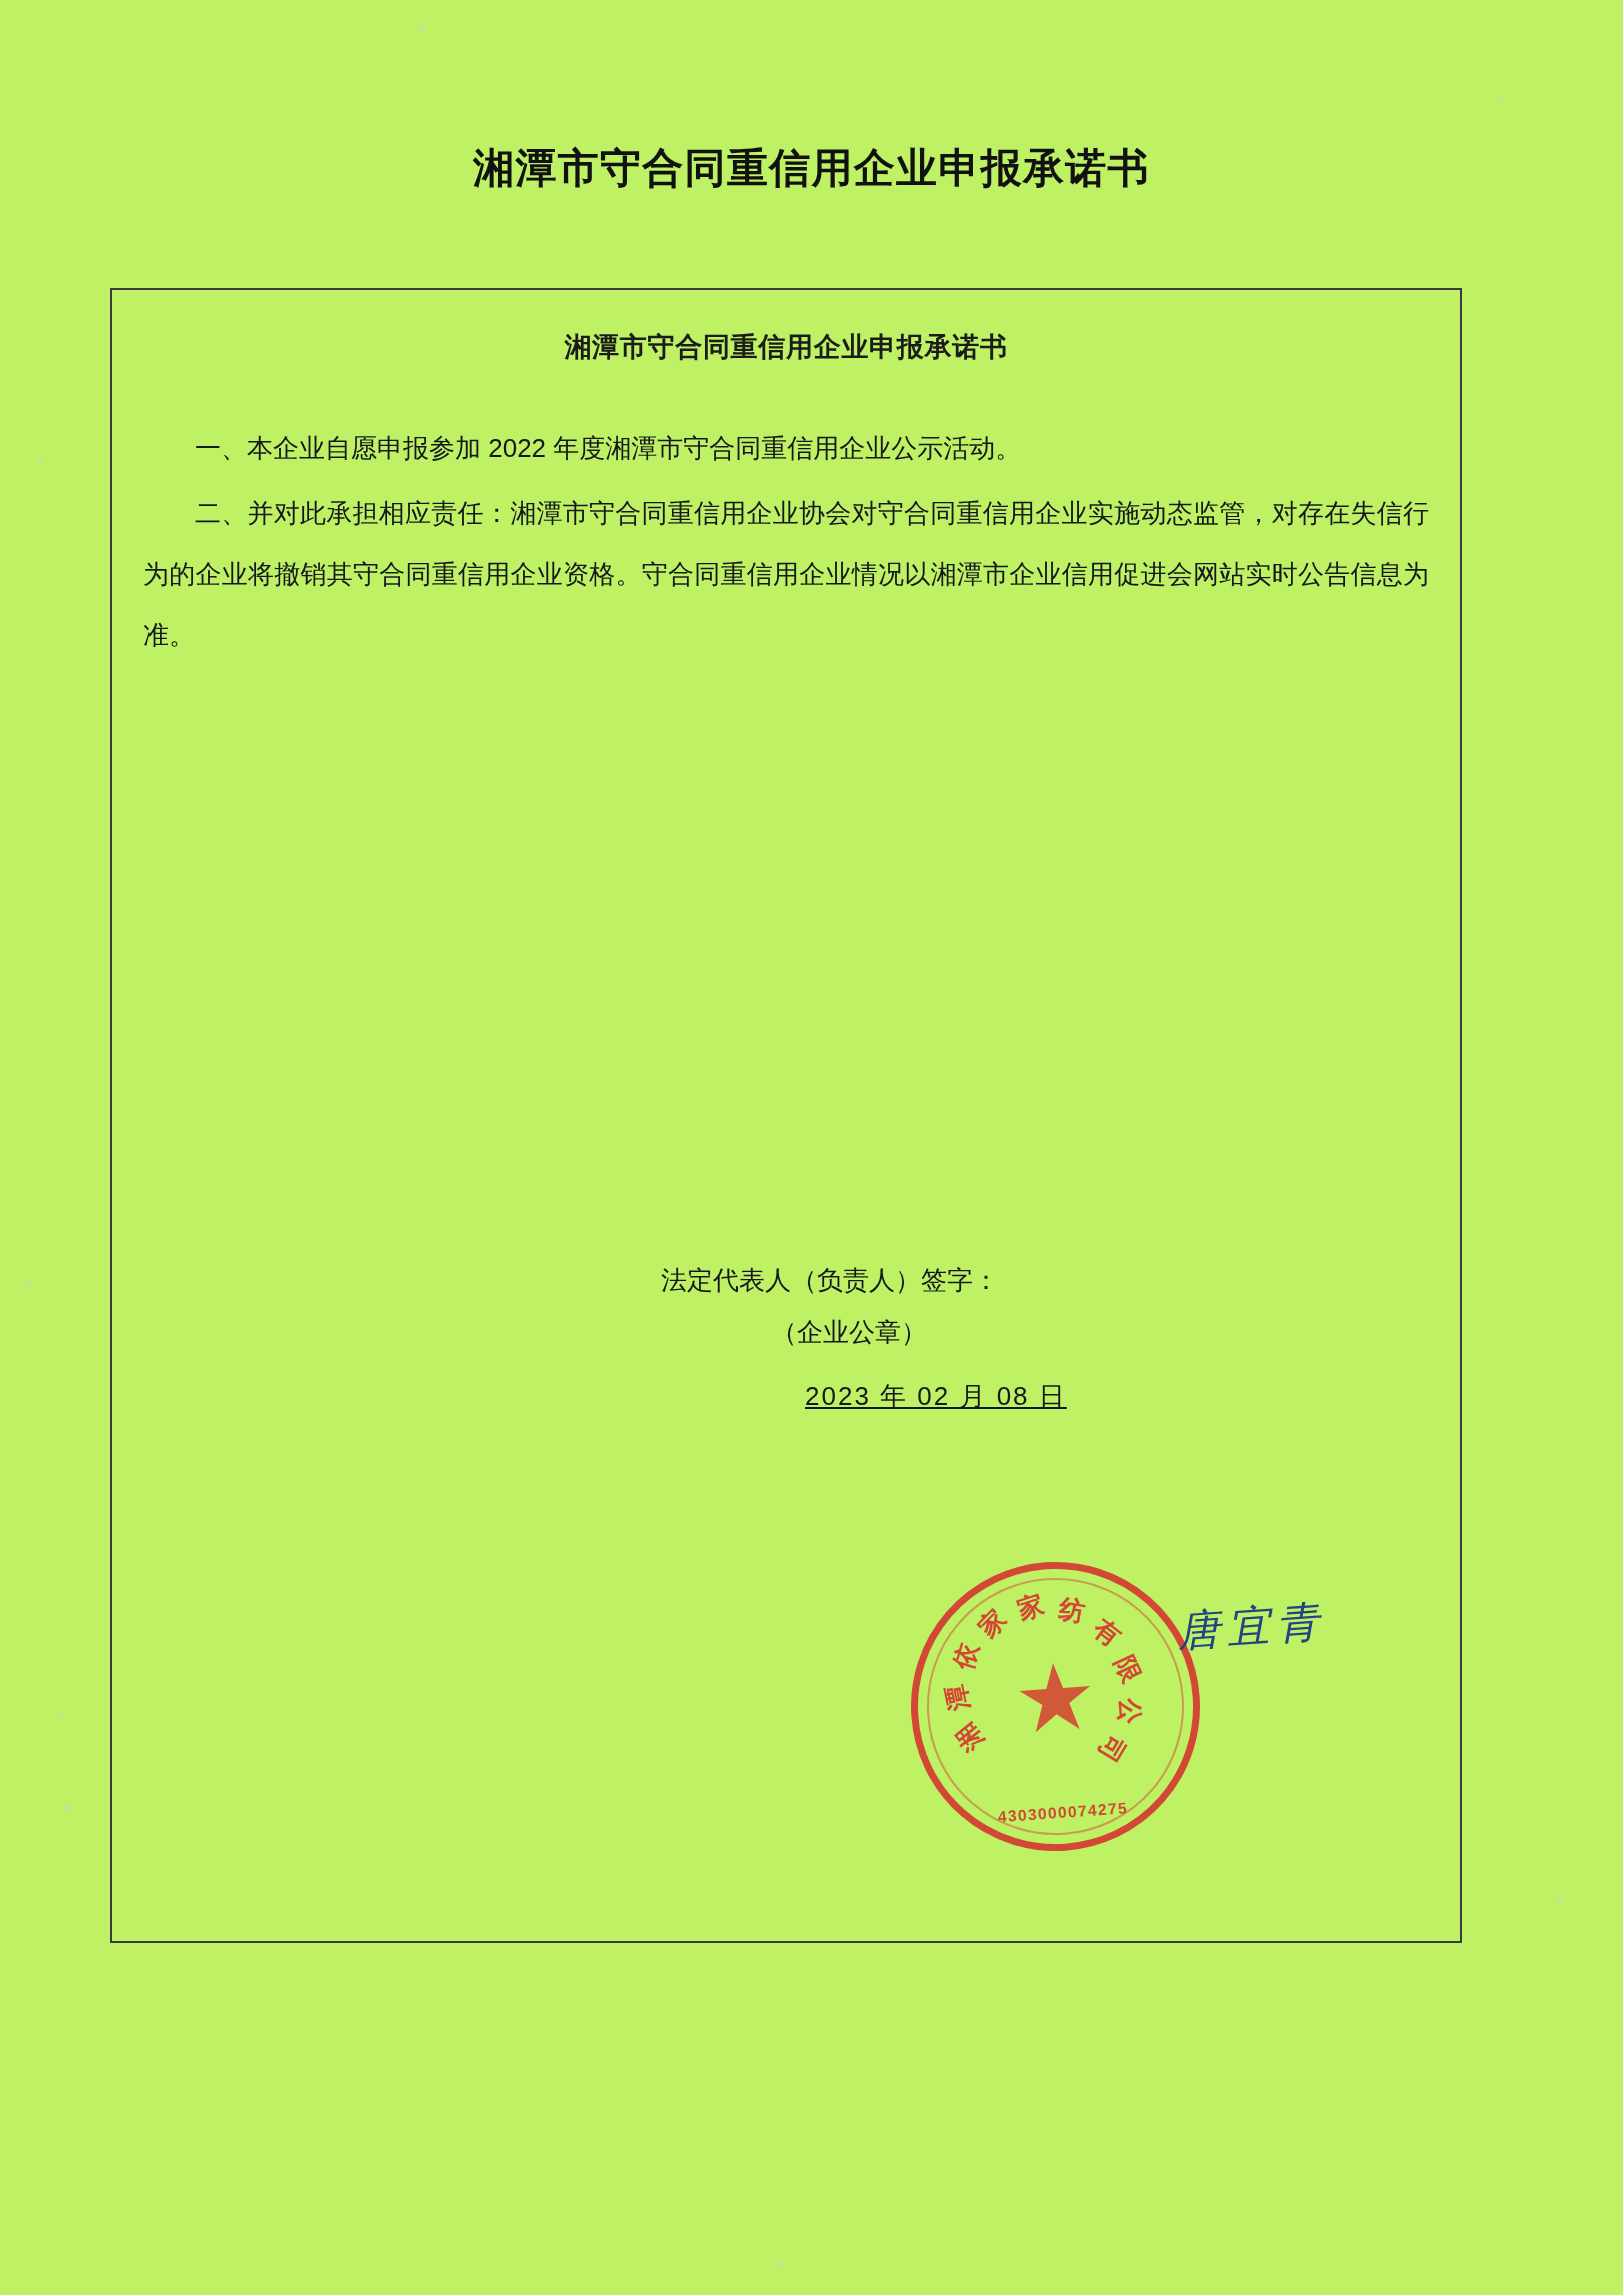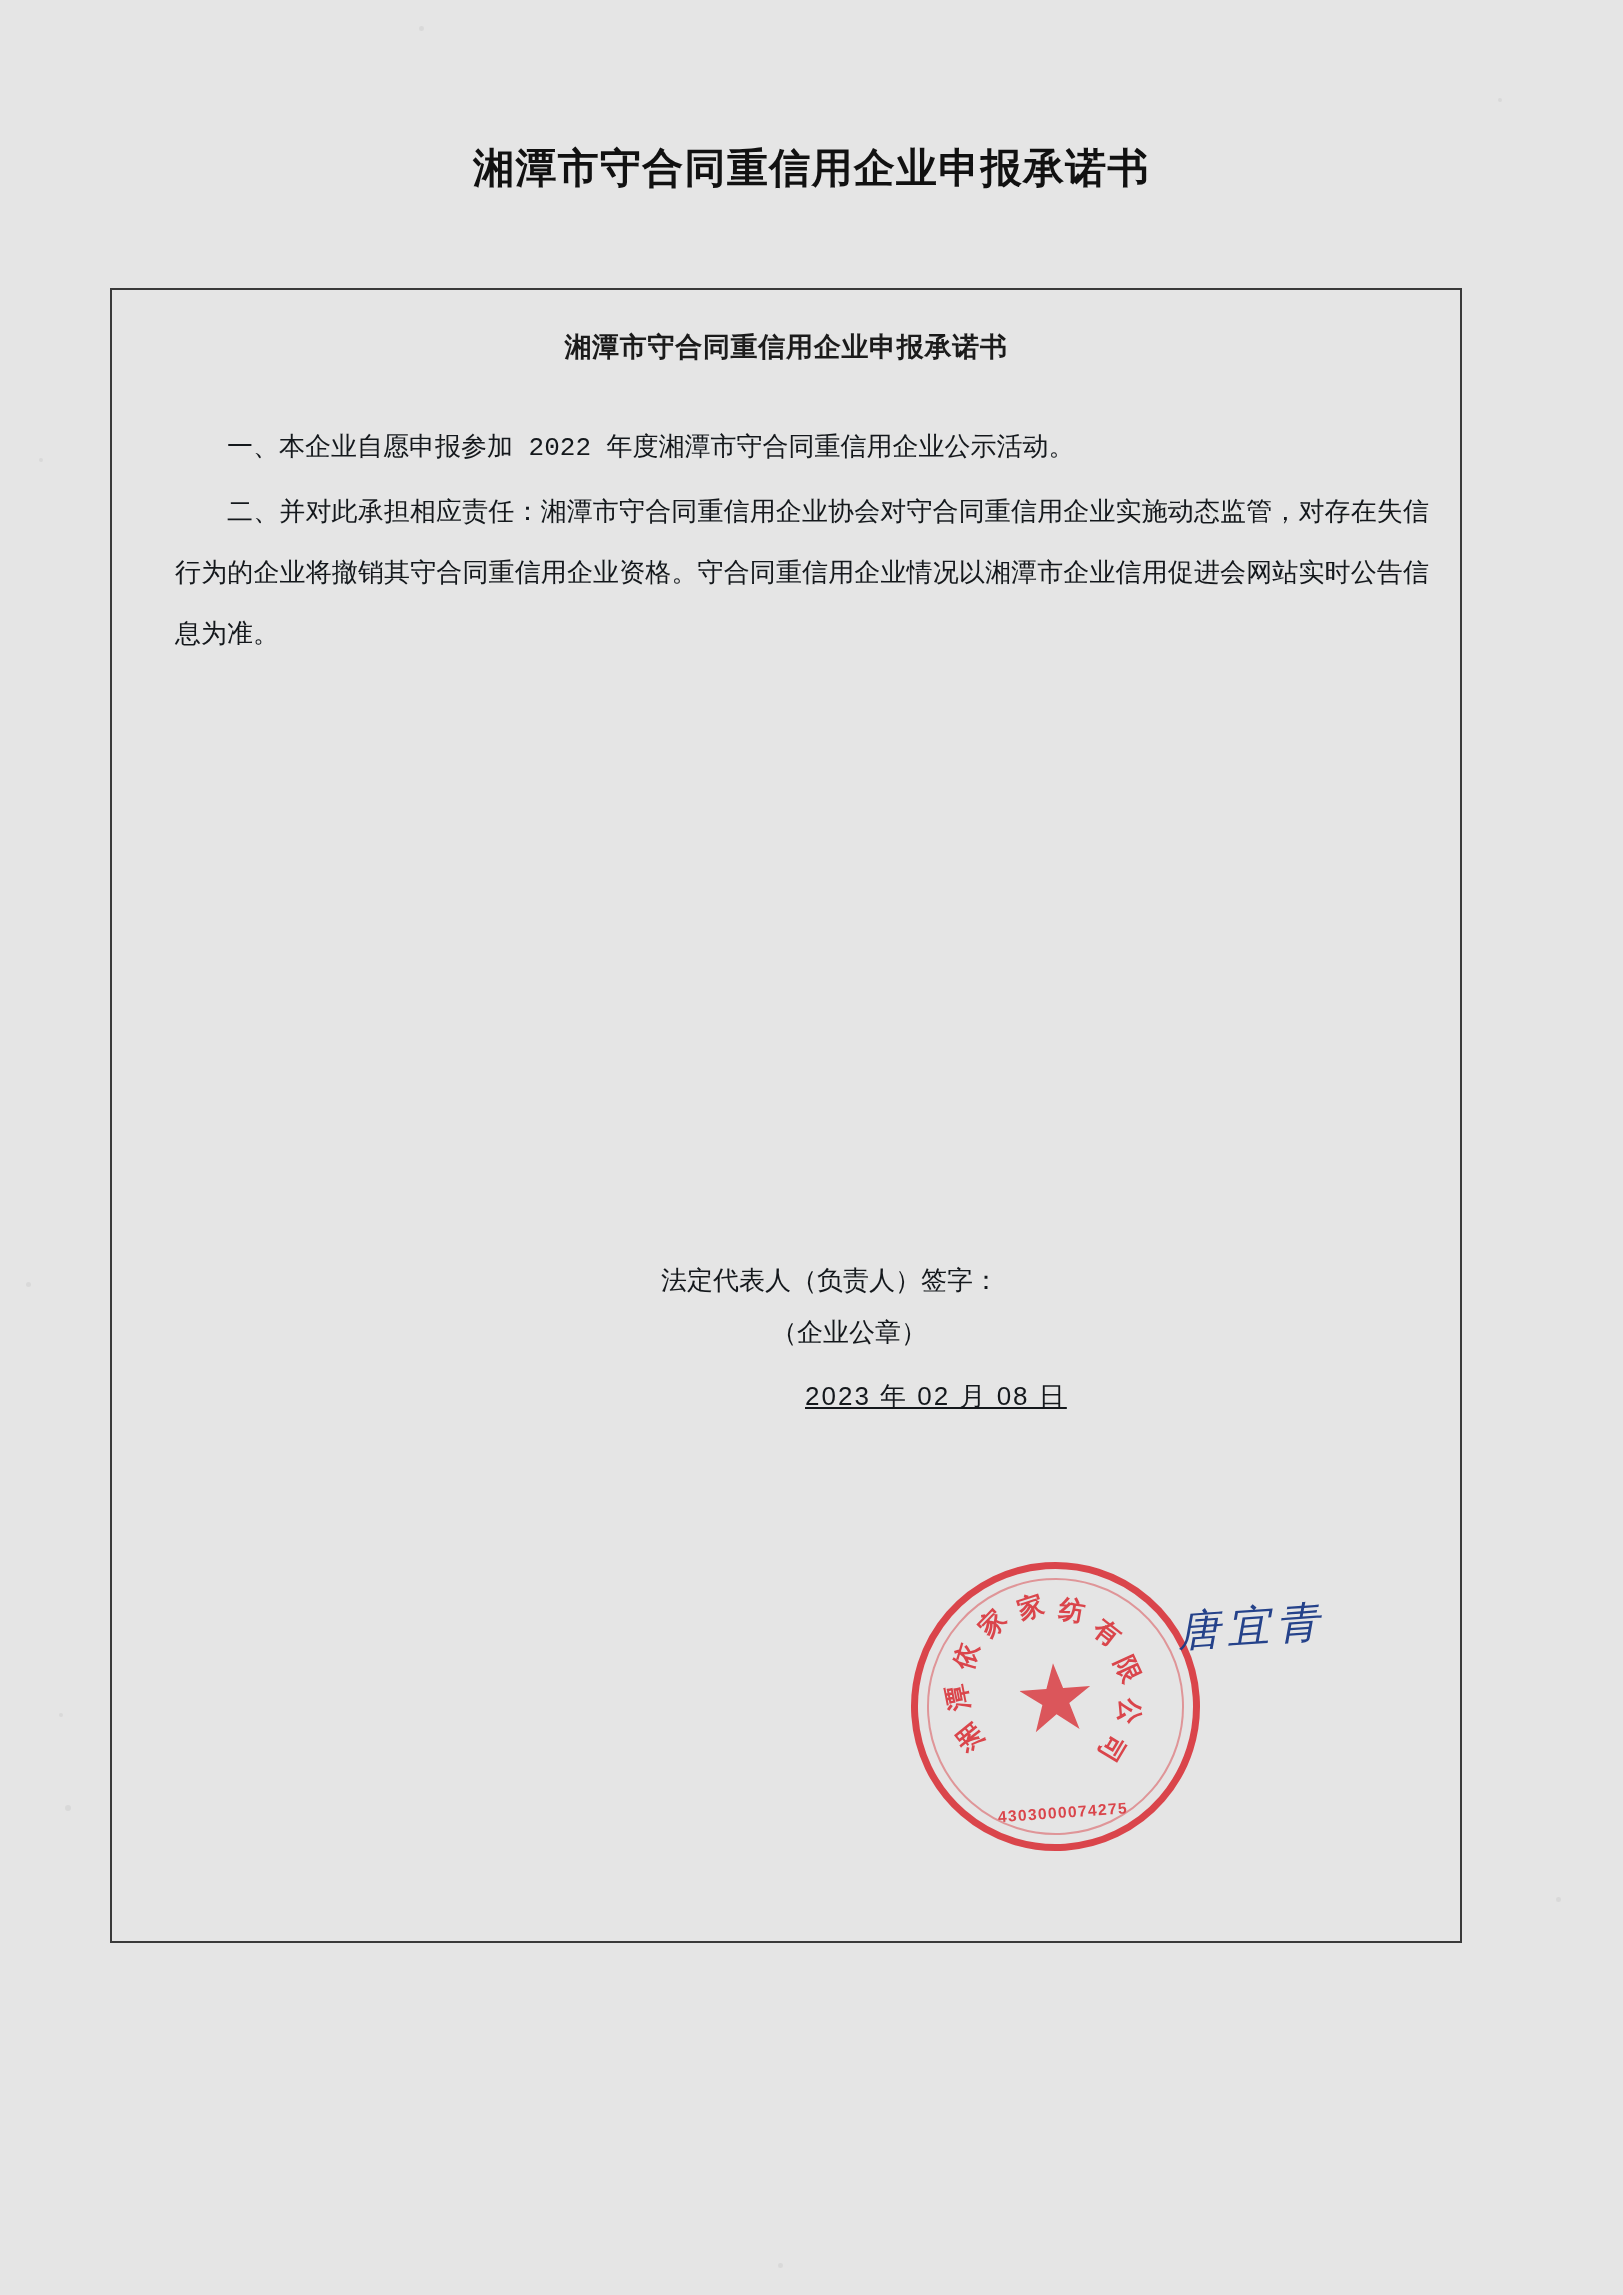--- a/index.html
+++ b/index.html
@@ -11,21 +11,21 @@
     width: 1623px;
     height: 2295px;
     font-family: "Liberation Serif", "DejaVu Serif", serif;
     color: #1a1a1a;
     position: relative;
     overflow: hidden;
   }
   .page {
     position: absolute;
     inset: 0;
-    background: #e5e5e5;
+    background: #bef264;
   }
   
   .speckle {
     position: absolute;
     background: #cfcfcf;
     border-radius: 50%;
     opacity: .55;
   }
 
   .doc-title {
@@ -65,23 +65,22 @@
   }
 
   .body-text {
     position: absolute;
     left: 31px;
     right: 31px;
     top: 128px;
     font-size: 26px;
     line-height: 61px;
     color: #14181c;
-    font-family: Liberation Mono, monospace;
+    font-family: Liberation Sans, sans-serif;
     font-weight: 500;
-    margin-left: 32px;
   }
   .para {
     text-indent: 52px;
     margin: 0 0 3.9px 0;
     text-align: justify;
     text-justify: inter-ideograph;
   }
 
   .sign-block {
     position: absolute;

